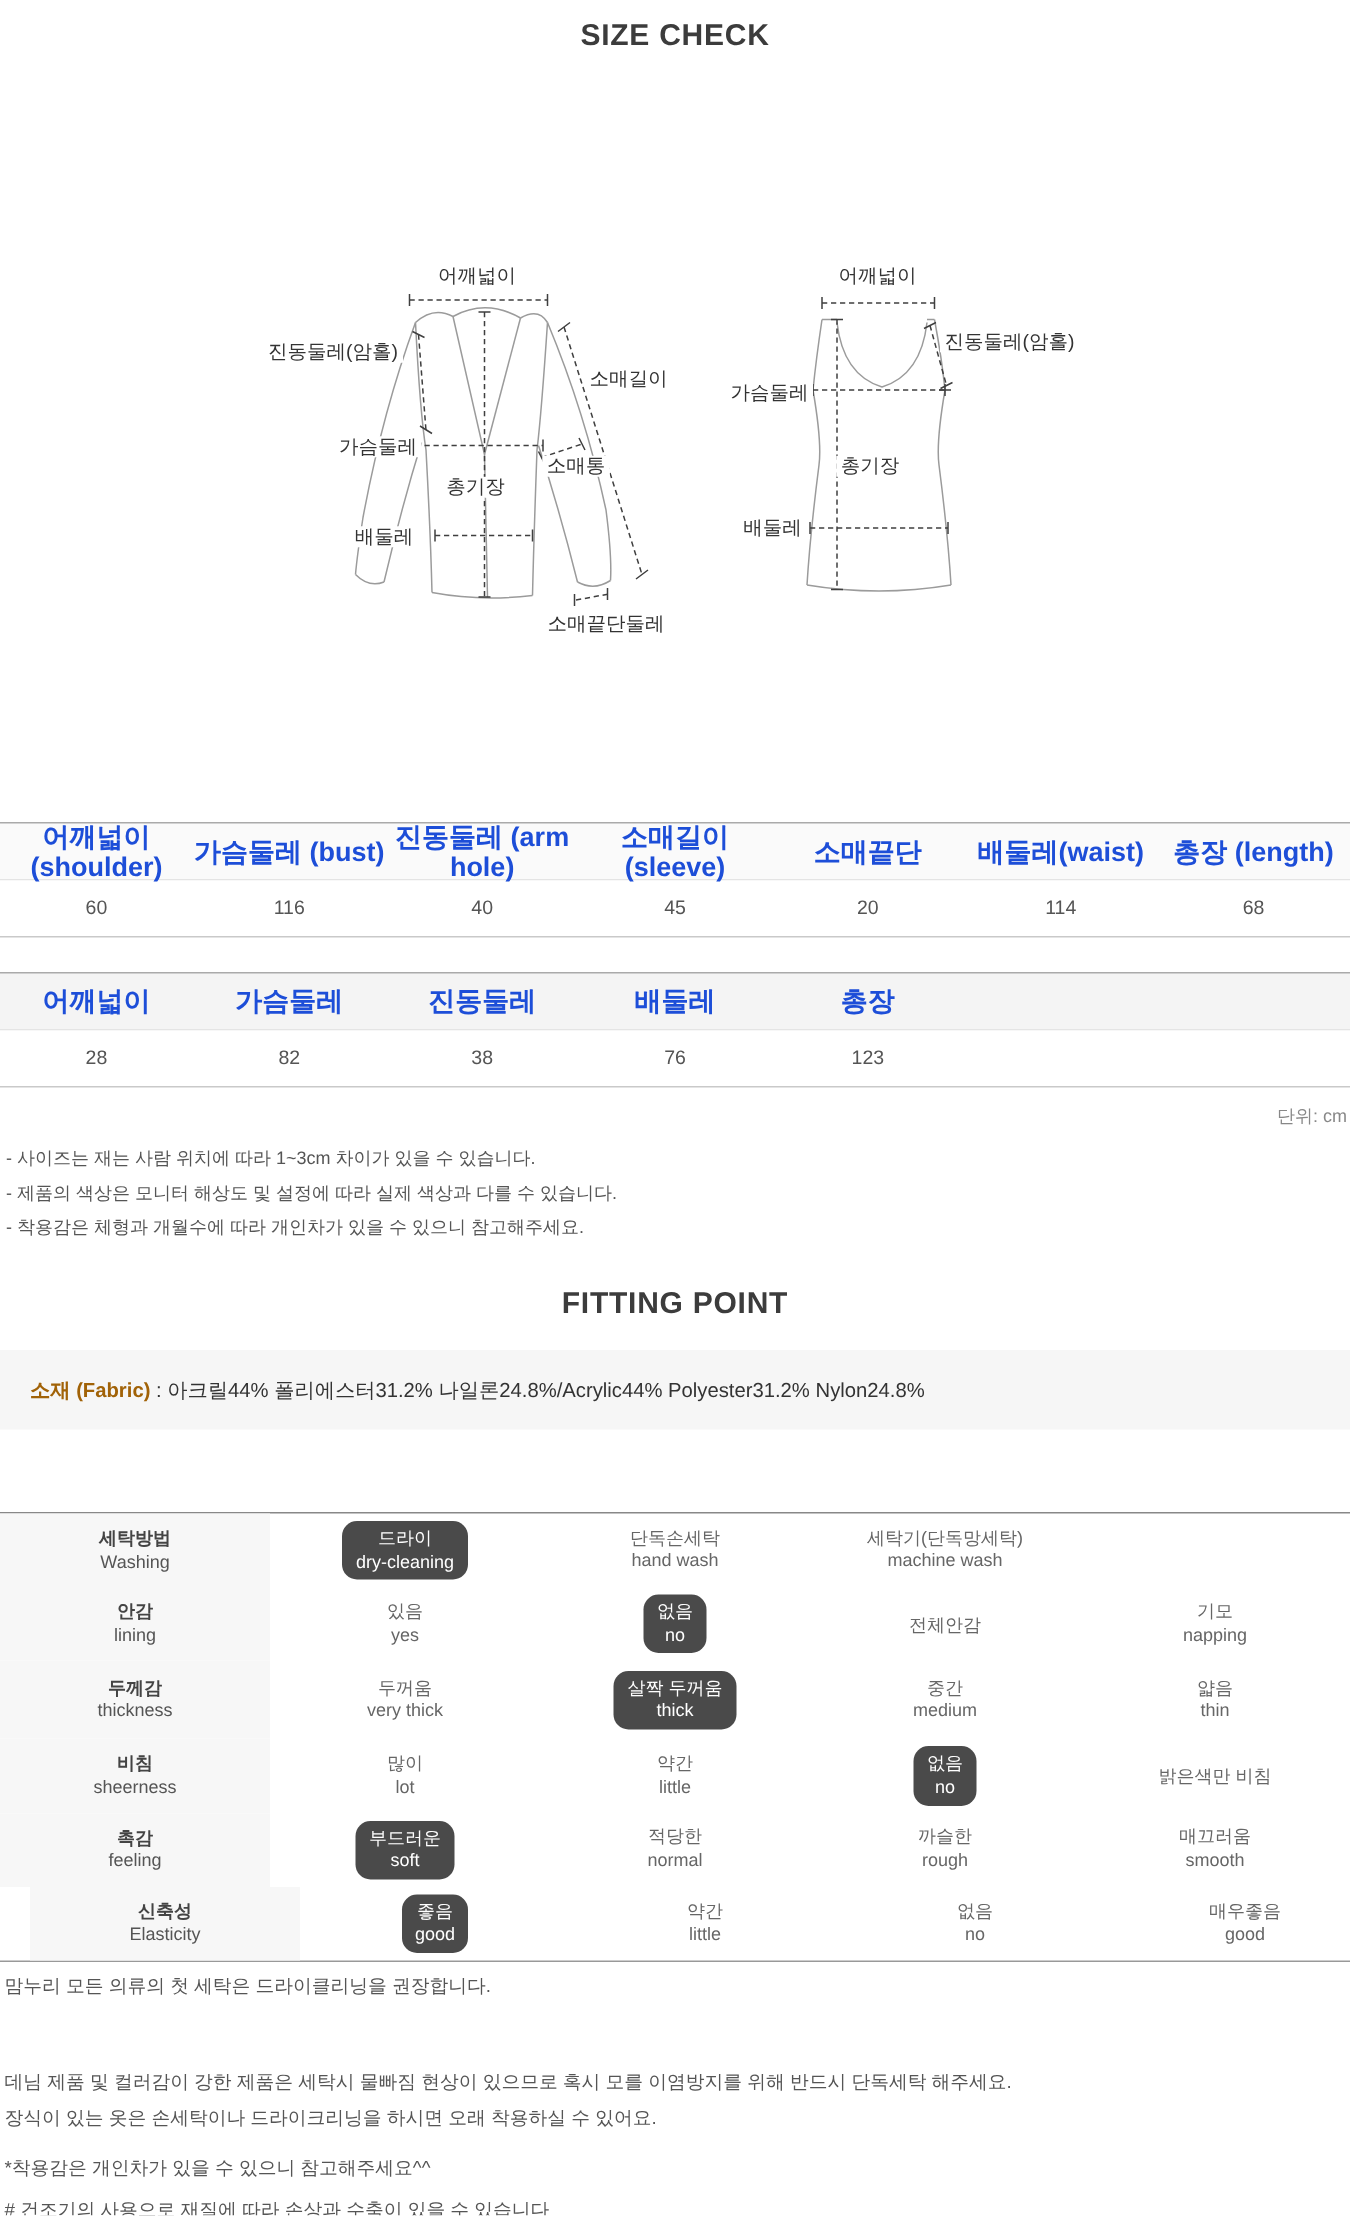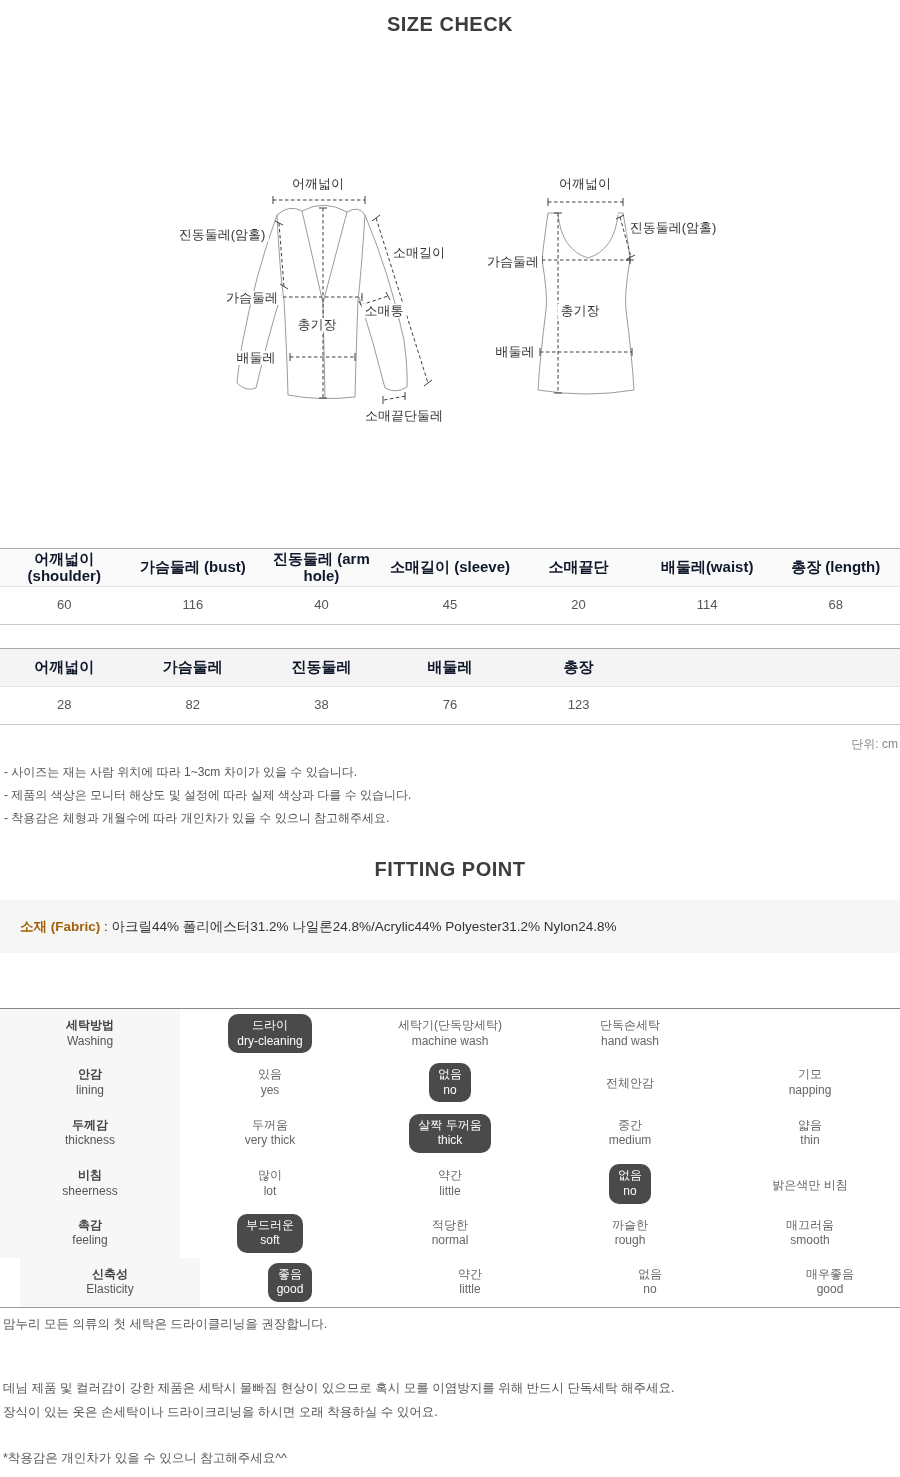--- a/index.html
+++ b/index.html
@@ -19,21 +19,21 @@
   .dlabel{
     position:absolute;transform:translate(-50%,-50%);
     font-size:13px;color:#333;background:#fff;padding:0 3px;white-space:nowrap;line-height:1.1;
   }
 
   
   .size-table{position:absolute;left:0;width:900px;}
   #tableOuter{top:548px;}
   #tableInner{top:648px;}
   .t-row{display:grid;grid-template-columns:repeat(7,1fr);align-items:center;}
-  .t-head{border-top:1px solid #aaa;border-bottom:1px solid #e4e4e4;height:37px;font-weight:bold;font-size:15px;color:#0f172a;}
+  .t-head{border-top:1px solid #aaa;border-bottom:1px solid #e4e4e4;height:37px;font-weight:bold;font-size:18px;color:#1d4ed8;}
   .t-vals{height:37px;border-bottom:1px solid #c9c9c9;font-size:13px;color:#555;background:#fff;}
   .t-head.outer{background:#fafafa;}
   .t-head.inner{background:#f4f4f4;}
   .t-cell{text-align:center;line-height:1.1;}
 
   .unit-note{position:absolute;top:736px;right:2px;font-size:12px;color:#888;}
 
   .size-notes{position:absolute;top:761px;left:4px;font-size:12px;color:#555;line-height:23px;}
   .size-notes div{white-space:nowrap;}
 
@@ -65,21 +65,21 @@
   .opt.badge{
     background:#4a4a4a;color:#fff;border-radius:10px;padding:4px 9px;max-width:76px;
   }
   .r0{min-height:42px;} .r1{min-height:46px;} .r2{min-height:52px;}
   .r3{min-height:48px;} .r4{min-height:46px;} .r5{min-height:43px;padding-left:20px;}
 
   
   .care-notes{position:absolute;top:1312px;left:3px;width:894px;font-size:12.5px;color:#555;line-height:24px;}
   .care-notes p{margin:0;white-space:nowrap;}
   .care-notes .gap-large{margin-top:40px;}
-  .care-notes .gap-med{margin-top:22px;}
+  .care-notes .gap-med{margin-top:9px;}
   .care-notes .gap-small{margin-top:4px;}
 
   .garment{stroke:#9b9b9b;fill:none;stroke-width:1;}
   .meas{stroke:#3f3f3f;fill:none;stroke-width:1;stroke-dasharray:3.5,2.5;}
   .tick{stroke:#3f3f3f;fill:none;stroke-width:1;}
 </style>
 </head>
 <body>
 
 <div class="page">
@@ -227,24 +227,24 @@
 
   <div class="fit-table">
 
     <div class="f-row r0">
       <div class="f-label">
         <span class="kr">세탁방법</span>
         <span class="en">Washing</span>
       </div>
       <div class="f-cell"><span class="opt badge">드라이
 dry-cleaning</span></div>
+      <div class="f-cell"><span class="opt">단독손세탁
+hand wash</span></div>
       <div class="f-cell"><span class="opt">세탁기(단독망세탁)
 machine wash</span></div>
-      <div class="f-cell"><span class="opt">단독손세탁
-hand wash</span></div>
       <div class="f-cell"><span class="opt"></span></div>
     </div>
 
     <div class="f-row r1">
       <div class="f-label">
         <span class="kr">안감</span>
         <span class="en">lining</span>
       </div>
       <div class="f-cell"><span class="opt">있음
 yes</span></div>

